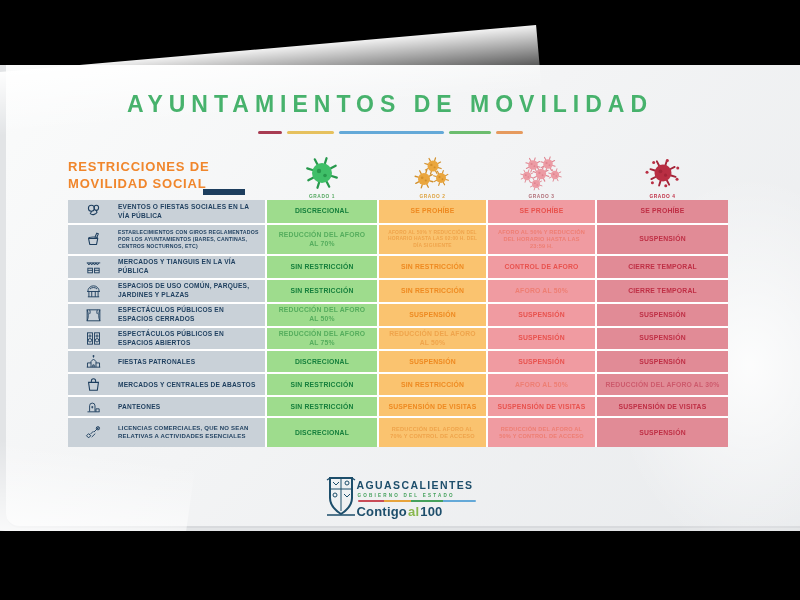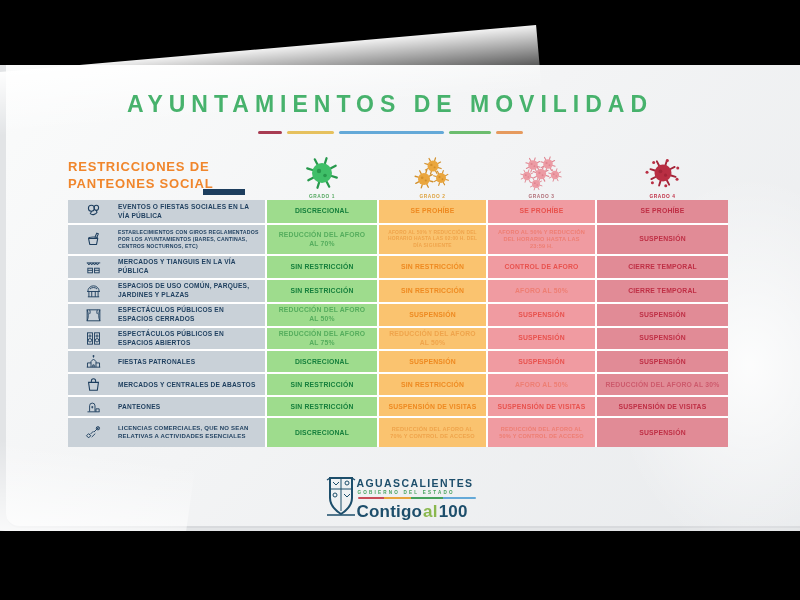--- a/index.html
+++ b/index.html
@@ -54,21 +54,21 @@
   .value-cell.sm { font-size:5.6px; }
   .value-cell.xs { font-size:4.9px; }
 
   .footer { position:absolute; left:0; top:410px; width:800px; display:flex; justify-content:center; }
   .f-inner { display:flex; align-items:center; }
   .f-text { display:flex; flex-direction:column; }
   .f-org { font-size:10.5px; font-weight:800; letter-spacing:1.4px; color:#1d4e6b; }
   .f-gov { font-size:4.6px; font-weight:800; letter-spacing:2.2px; color:#45a15c; margin:1.5px 0 2px 1px; }
   .f-line { height:2px; width:118px; border-radius:1px; margin:0 0 2.5px 1px;
             background:linear-gradient(90deg,#c94b57 0 22%,#e8a43c 22% 45%,#45a15c 45% 72%,#64a9d8 72% 100%); }
-  .f-slogan { font-size:17px; font-weight:800; color:#1d4e6b; letter-spacing:.2px; }
+  .f-slogan { font-size:13px; font-weight:800; color:#1d4e6b; letter-spacing:.2px; }
   .f-slogan .al { color:#8ab84e; font-weight:700; margin:0 1px; }
 
   .pill { position:absolute; left:714px; top:250px; width:82px; height:42px; border-radius:22px;
           background:#f1f2f4; box-shadow:0 1px 3px rgba(0,0,0,.06);
           display:flex; align-items:center; justify-content:center;
           color:#7f858c; font-size:20px; letter-spacing:.5px; }
 </style>
 </head>
 <body>
 
@@ -85,21 +85,21 @@
     <div class="dashes" id="dashes">
         <span class="dash" style="width: 24px; background: rgb(168, 60, 82);"></span>
         <span class="dash" style="width: 47px; background: rgb(230, 193, 94);"></span>
         <span class="dash" style="width: 105px; background: rgb(100, 169, 216);"></span>
         <span class="dash" style="width: 42px; background: rgb(108, 189, 110);"></span>
         <span class="dash" style="width: 27px; background: rgb(230, 154, 94);"></span>
       </div>
 
     <div class="heading">
       <div>RESTRICCIONES DE</div>
-      <div>PANTEONES SOCIAL</div>
+      <div>MOVILIDAD SOCIAL</div>
     </div>
     <div class="heading-bar"></div>
 
     <div class="grades" id="grades">
         <div></div>
         <div class="grade-cell">
           <span><svg width="40" height="31" viewBox="0 0 40 31" style="overflow:visible">
               <line x1="29.55336489125606" y1="17.955202066613396" x2="34.80771558144689" y2="19.58056320325076" stroke="#27984c" stroke-width="2.2" stroke-linecap="round"></line>
               <line x1="24.665605676677814" y1="23.844892518835476" x2="27.23168879885061" y2="28.709583404194987" stroke="#27984c" stroke-width="2.2" stroke-linecap="round"></line>
               <line x1="17.044797933386604" y1="24.55336489125606" x2="15.419436796749237" y2="29.807715581446892" stroke="#27984c" stroke-width="2.2" stroke-linecap="round"></line>

